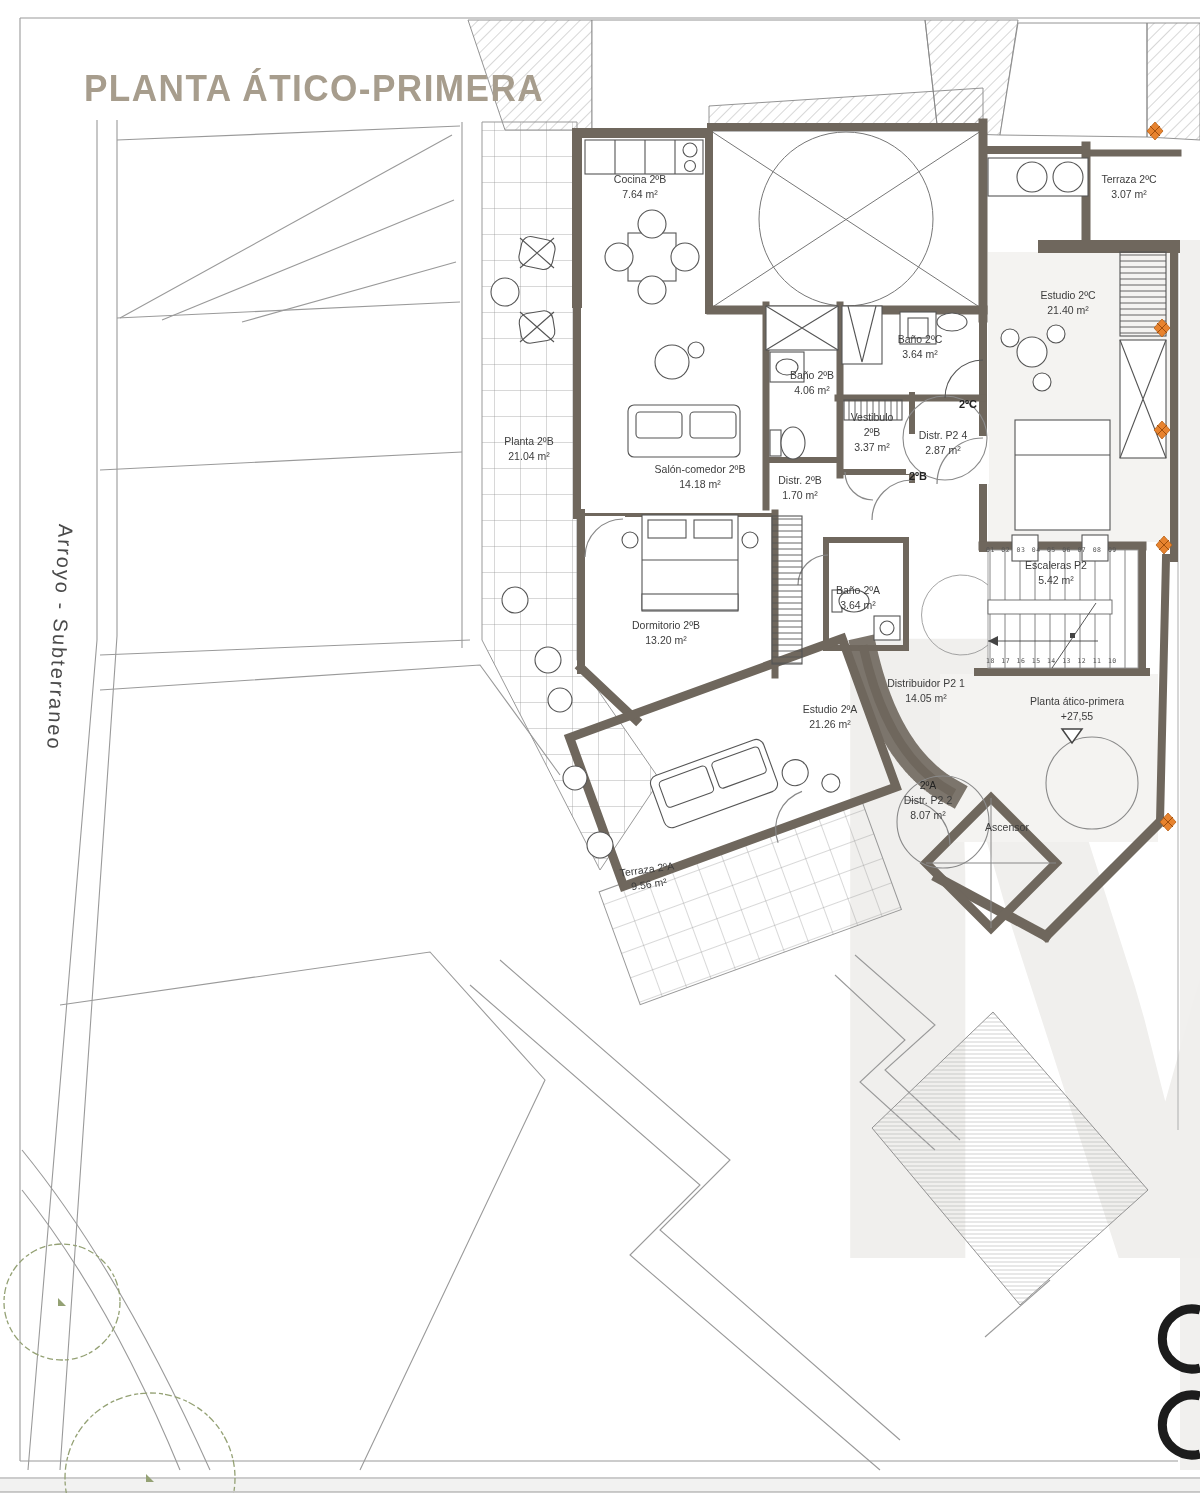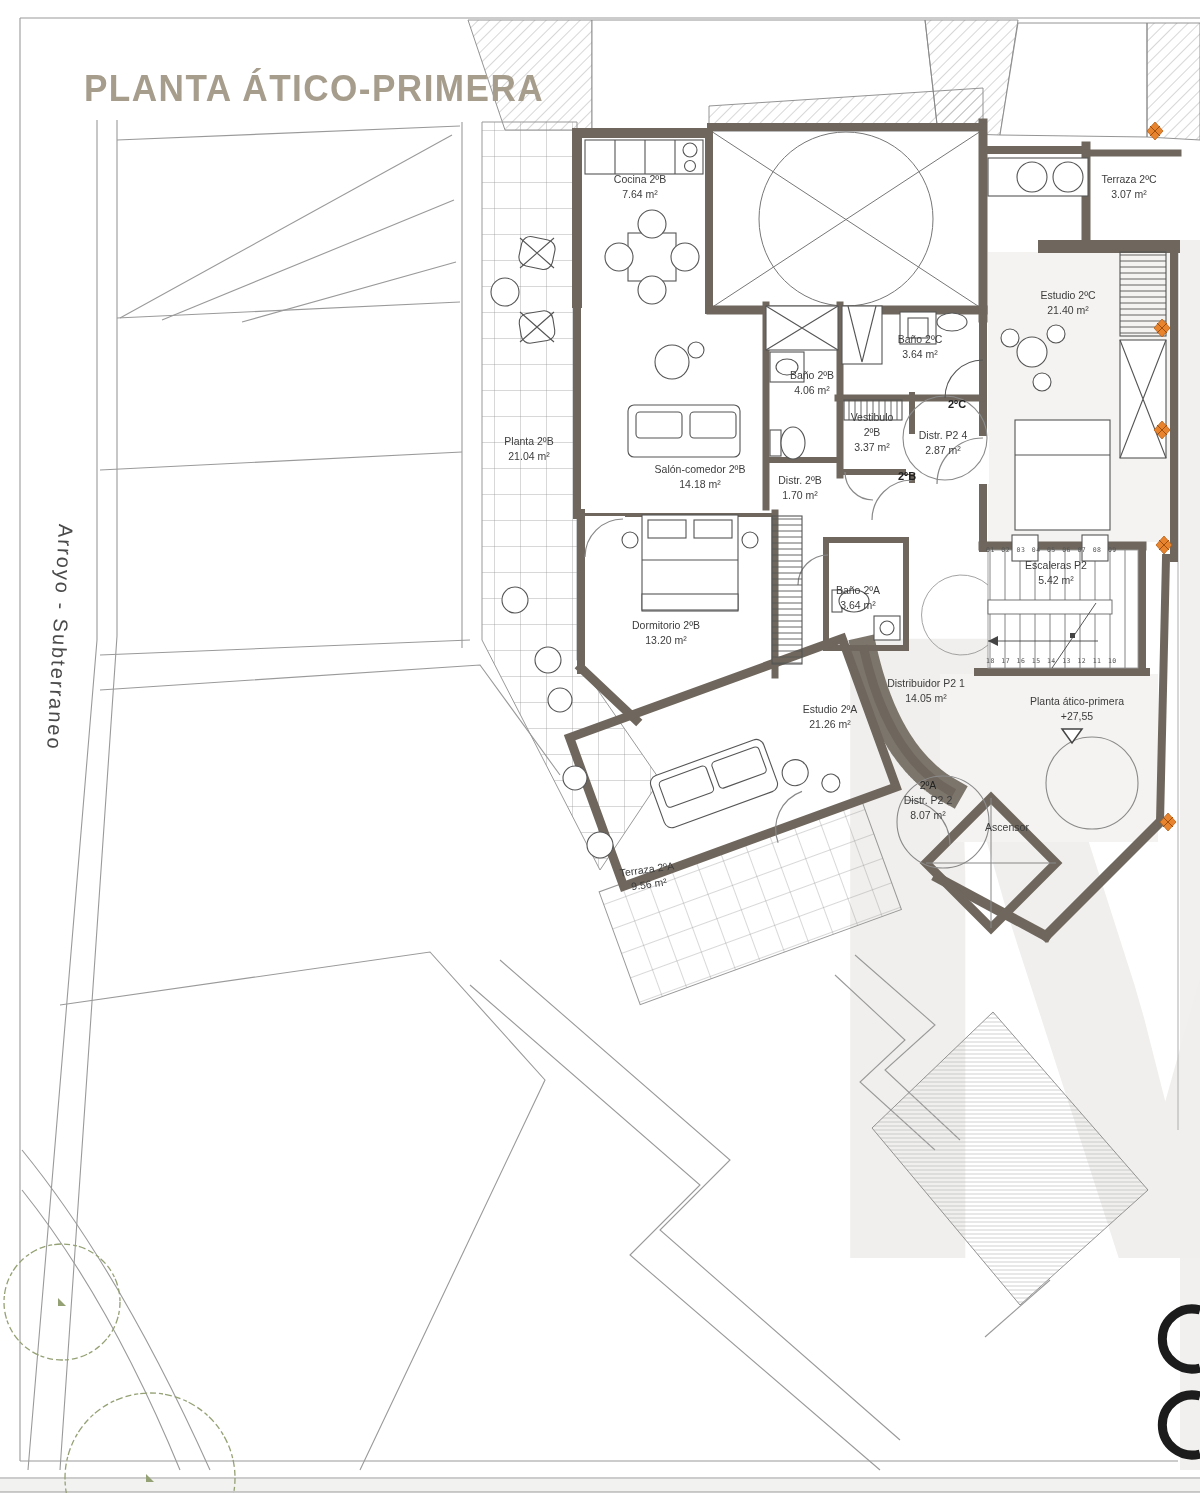--- a/index.html
+++ b/index.html
@@ -2,21 +2,21 @@
 <html><head>
 <meta charset="utf-8">
 <style>
   html,body{margin:0;padding:0;background:#fff;}
   #stage{position:relative;width:1200px;height:1493px;background:#ffffff;overflow:hidden;
          font-family:"Liberation Sans",sans-serif;}
   #plan-svg{position:absolute;left:0;top:0;}
   .rl{position:absolute;text-align:center;font:10.5px/1.45 "Liberation Sans",sans-serif;color:#3c3c3c;}
   .rn{white-space:normal;}
   .ra{}
-  .ut{position:absolute;font:bold 11px/1.2 "Liberation Sans",sans-serif;color:#222;text-align:left;}
+  .ut{position:absolute;font:bold 11px/1.2 "Liberation Sans",sans-serif;color:#222;text-align:center;}
   .utline{font-weight:normal;color:#222;}
   #title{position:absolute;left:84px;top:70px;font:bold 37px/1 "Liberation Sans",sans-serif;
          color:#a79d8d;letter-spacing:1.5px;transform:scaleX(.95);transform-origin:left top;white-space:nowrap;}
   #street{position:absolute;left:50px;top:524px;writing-mode:vertical-rl;
           font:20px/1 "Liberation Sans",sans-serif;color:#4a4a4a;letter-spacing:2px;transform:rotate(3deg);}
   .stairnums{position:absolute;font:6.5px/1 "DejaVu Sans Mono",monospace;color:#555;
              letter-spacing:.5px;word-spacing:2px;white-space:nowrap;}
   .rot{transform:rotate(-8deg);}
 </style>
 </head>

